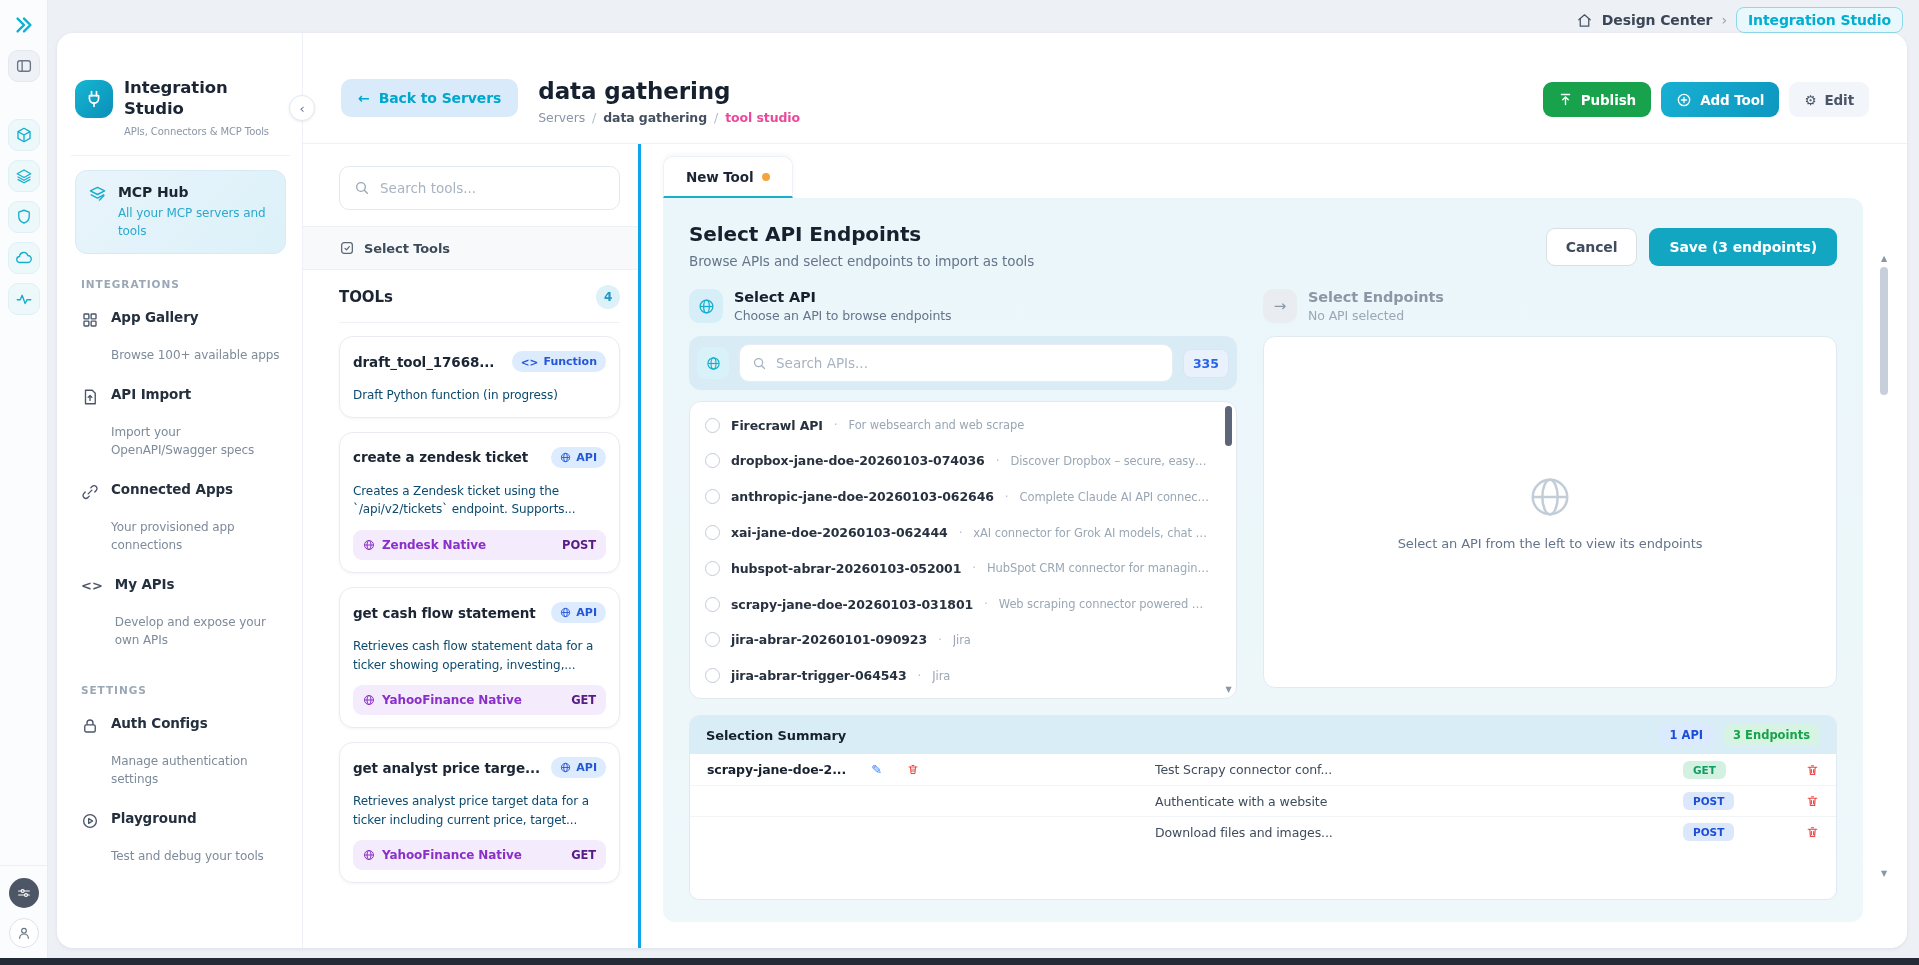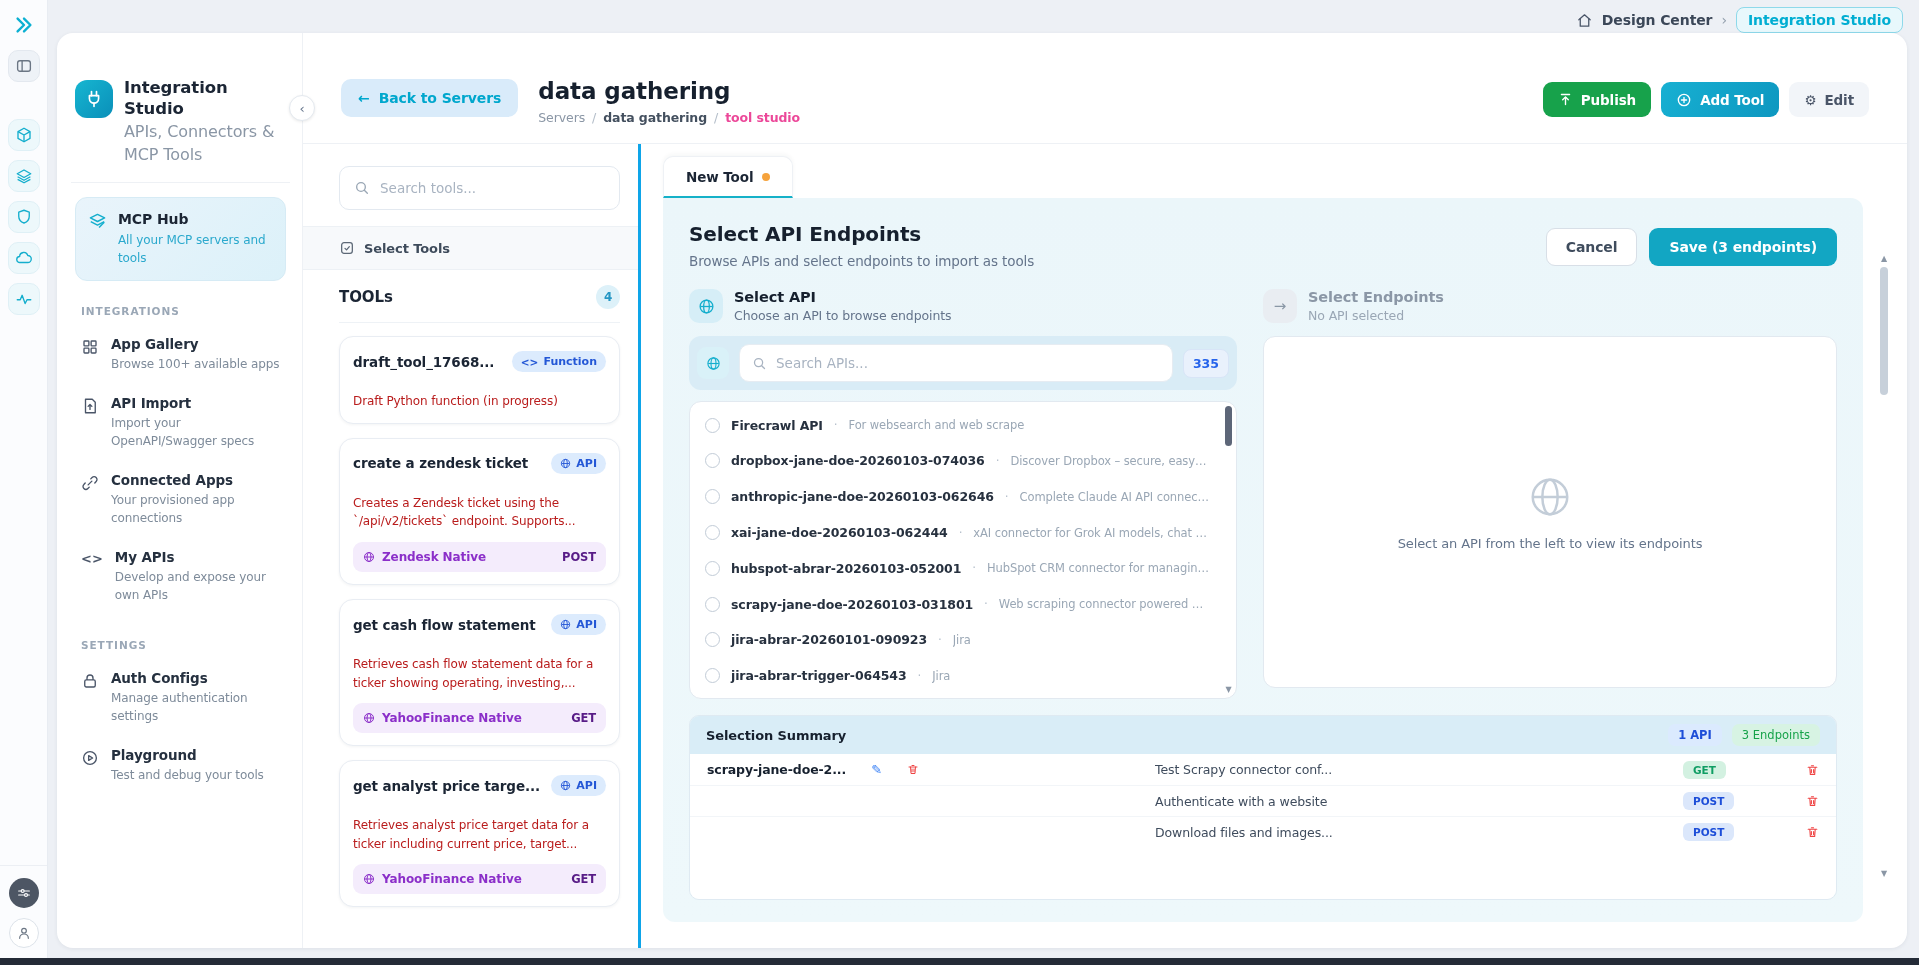--- a/index.html
+++ b/index.html
@@ -26,32 +26,32 @@
   .topbar .pill{background:#e8f8fc;border:1.5px solid #8ed9ea;border-radius:8px;padding:4px 11px;font-size:14px;font-weight:700;color:#00aed2}
 
   
   .app{position:absolute;left:57px;top:33px;width:1850px;height:915px;background:#fff;border-radius:16px;box-shadow:0 1px 4px rgba(25,39,62,.07);display:flex}
 
   
   .sidebar{width:246px;flex-shrink:0;border-right:1px solid #eef1f5;padding:44px 16px 0 18px;position:relative}
   .sb-head{display:flex;gap:11px}
   .sb-logo{width:38px;height:38px;flex-shrink:0;border-radius:12px;background:linear-gradient(135deg,#16b6d1,#0a8fb9);color:#fff;display:flex;align-items:center;justify-content:center;margin-top:3px}
   .sb-title{font-size:16.5px;font-weight:700;color:#1b2534;line-height:1.3}
-  .sb-sub{font-size:16px;color:#8a96a5;line-height:1.45;}
+  .sb-sub{font-size:10px;color:#8a96a5;line-height:1.45;margin-top:5px}
   .collapse{position:absolute;right:-13px;top:62px;width:26px;height:26px;border-radius:50%;background:#fff;border:1px solid #e4e9ef;box-shadow:0 1px 3px rgba(0,0,0,.08);display:flex;align-items:center;justify-content:center;font-size:13px;color:#64748b;cursor:pointer}
   .sb-div{border-top:1px solid #eef1f5;margin:16px -4px 14px}
   .mcp{background:linear-gradient(135deg,#e9f4fb,#dcf1f9);border:1px solid #d6ebf5;border-radius:12px;padding:13px 12px;display:flex;gap:11px}
   .mcp-ico{color:#14aecd;flex-shrink:0;margin-top:1px}
   .mcp-title{font-size:14px;font-weight:700;color:#1b2534}
   .mcp-desc{font-size:12px;color:#2ba9cd;line-height:1.5;margin-top:4px}
   .sec-label{font-size:10.5px;font-weight:700;letter-spacing:.09em;color:#9aa7b6;margin:24px 0 8px 6px}
   .sb-item{display:flex;gap:12px;padding:11px 6px;border-radius:10px;cursor:pointer}
   .sb-item .ico{color:#4a5568;flex-shrink:0;margin-top:2px}
   .sb-item-title{font-size:13.5px;font-weight:700;color:#25303f}
-  .sb-item-desc{font-size:12px;color:#7e8b9a;line-height:1.5;margin-top:3px}
+  .sb-item-desc{font-size:12px;color:#7e8b9a;line-height:1.5;margin-top:21px}
   .code-ico{font-size:13px;font-weight:700;color:#4a5568;letter-spacing:0}
 
   
   .content{flex:1;min-width:0;display:flex;flex-direction:column;padding-top:46px}
   .content-head{display:flex;align-items:flex-start;padding:0 38px 18px 38px;border-bottom:1px solid #eef1f5}
   .back-pill{display:flex;align-items:center;gap:9px;background:#d9ebfa;border-radius:10px;height:38px;padding:0 17px;font-size:14px;font-weight:700;color:#00a7cd;cursor:pointer;flex-shrink:0}
   .title-block{margin-left:20px;min-width:0}
   .page-title{font-size:23px;font-weight:800;color:#16202e;line-height:1.1}
   .bc{display:flex;gap:7px;align-items:center;font-size:12.5px;margin-top:6px}
   .bc .b1{color:#8a96a5}.bc .sl{color:#b3bdc9}.bc .b2{color:#44505f;font-weight:600}.bc .b3{color:#ec4899;font-weight:700}
@@ -73,21 +73,21 @@
   .tools-head{display:flex;align-items:center;justify-content:space-between;margin-top:15px}
   .tools-head .t{font-size:15px;font-weight:800;color:#1b2534}
   .count-badge{width:24px;height:24px;border-radius:50%;background:#ddf1f9;color:#2596c4;font-size:12px;font-weight:700;display:flex;align-items:center;justify-content:center}
   .tools-sep{border-top:1px solid #eef2f6;margin:13px 0 13px}
   .cards{display:flex;flex-direction:column;gap:14px;padding-bottom:10px}
   .card{border:1px solid #e9edf3;border-radius:14px;background:#fff;box-shadow:0 1px 3px rgba(25,39,62,.05);padding:14px 13px 12px;cursor:pointer}
   .card-top{display:flex;align-items:center;justify-content:space-between;gap:8px}
   .card-title{font-size:13.5px;font-weight:700;color:#1b2534;white-space:nowrap;overflow:hidden;text-overflow:ellipsis}
   .badge{display:flex;gap:5px;align-items:center;background:#dcebfd;color:#2457d6;font-size:11px;font-weight:700;padding:4px 9px;border-radius:999px;flex-shrink:0;letter-spacing:0}
   .badge .bico{font-size:10.5px;font-weight:700}
-  .card-desc{font-size:12px;color:#b91c1c;line-height:1.55;margin-top:20px;display:-webkit-box;-webkit-line-clamp:2;-webkit-box-orient:vertical;overflow:hidden}
+  .card-desc{font-size:12px;color:#0c4a6e;line-height:1.55;margin-top:14px;display:-webkit-box;-webkit-line-clamp:2;-webkit-box-orient:vertical;overflow:hidden}
   .card-foot{margin-top:11px;background:#f4ecfc;border-radius:9px;height:30px;display:flex;align-items:center;justify-content:space-between;padding:0 10px}
   .foot-name{display:flex;align-items:center;gap:7px;font-size:12px;font-weight:700;color:#8b2fc9;white-space:nowrap;overflow:hidden}
   .foot-method{font-size:11.5px;font-weight:700;color:#581c87;flex-shrink:0}
 
   
   .studio-col{flex:1;min-width:0;padding:12px 44px 0 22px;position:relative}
   .tabbar{display:flex;position:relative;z-index:2}
   .tab{background:#fff;border:1px solid #eef1f5;border-bottom:2.5px solid #15b1c8;border-radius:10px 10px 0 0;height:42px;padding:0 22px;display:flex;align-items:center;gap:9px;font-size:13.5px;font-weight:700;color:#1b2534;box-shadow:0 -2px 4px rgba(25,39,62,.04);cursor:pointer}
   .tab-dot{width:8px;height:8px;border-radius:50%;background:#f6a33c}
   .panel{background:linear-gradient(180deg,#ebf6fa,#eef8fb);border-radius:0 12px 12px 12px;padding:24px 26px 22px;position:relative;z-index:1}
@@ -128,21 +128,21 @@
 
   .endpoint-card{margin-top:13px;background:#fff;border:1px solid #e2e9f0;border-radius:12px;height:352px;display:flex;flex-direction:column;align-items:center;justify-content:center;gap:16px}
   .endpoint-card .big-globe{color:#c3cdd8}
   .endpoint-empty{font-size:13px;color:#64748b}
 
   .summary{margin-top:16px;border:1px solid #dfeaf2;border-radius:10px;overflow:hidden}
   .sum-head{background:#d9edf7;height:38px;display:flex;align-items:center;padding:0 16px}
   .sum-title{font-size:13px;font-weight:800;color:#16202e}
   .sum-badges{margin-left:auto;display:flex;gap:10px}
   .pill-blue{background:#dbeafe;color:#1d4ed8;font-size:11.5px;font-weight:700;padding:4px 10px;border-radius:7px;letter-spacing:0}
-  .pill-green{background:#d7f3e3;color:#17a34a;font-size:11.5px;font-weight:400;padding:4px 10px;border-radius:7px;letter-spacing:0}
+  .pill-green{background:#d7f3e3;color:#17a34a;font-size:11.5px;font-weight:700;padding:4px 10px;border-radius:7px;letter-spacing:0}
   .sum-body{background:#fff;padding-bottom:52px}
   .sum-row{display:flex;align-items:center;height:31px;padding:0 17px;border-top:1px solid #f2f5f8}
   .sum-row:first-child{border-top:0}
   .sum-api{width:448px;flex-shrink:0;display:flex;align-items:center;gap:25px;font-size:12.5px;font-weight:700;color:#16202e;white-space:nowrap}
   .sum-pencil{color:#3b82f6;font-size:13px;cursor:pointer}
   .icon-trash{color:#ef4444;cursor:pointer}
   .sum-endpoint{flex:1;font-size:12.5px;color:#3f4c5d;white-space:nowrap;overflow:hidden;text-overflow:ellipsis}
   .sum-method{width:96px;flex-shrink:0;display:flex}
   .m-get{background:#d3f1e1;color:#0f9d63;font-size:10.5px;font-weight:700;padding:3px 10px;border-radius:6px;letter-spacing:0}
   .m-post{background:#dbe7fb;color:#1d4ed8;font-size:10.5px;font-weight:700;padding:3px 10px;border-radius:6px;letter-spacing:0}

